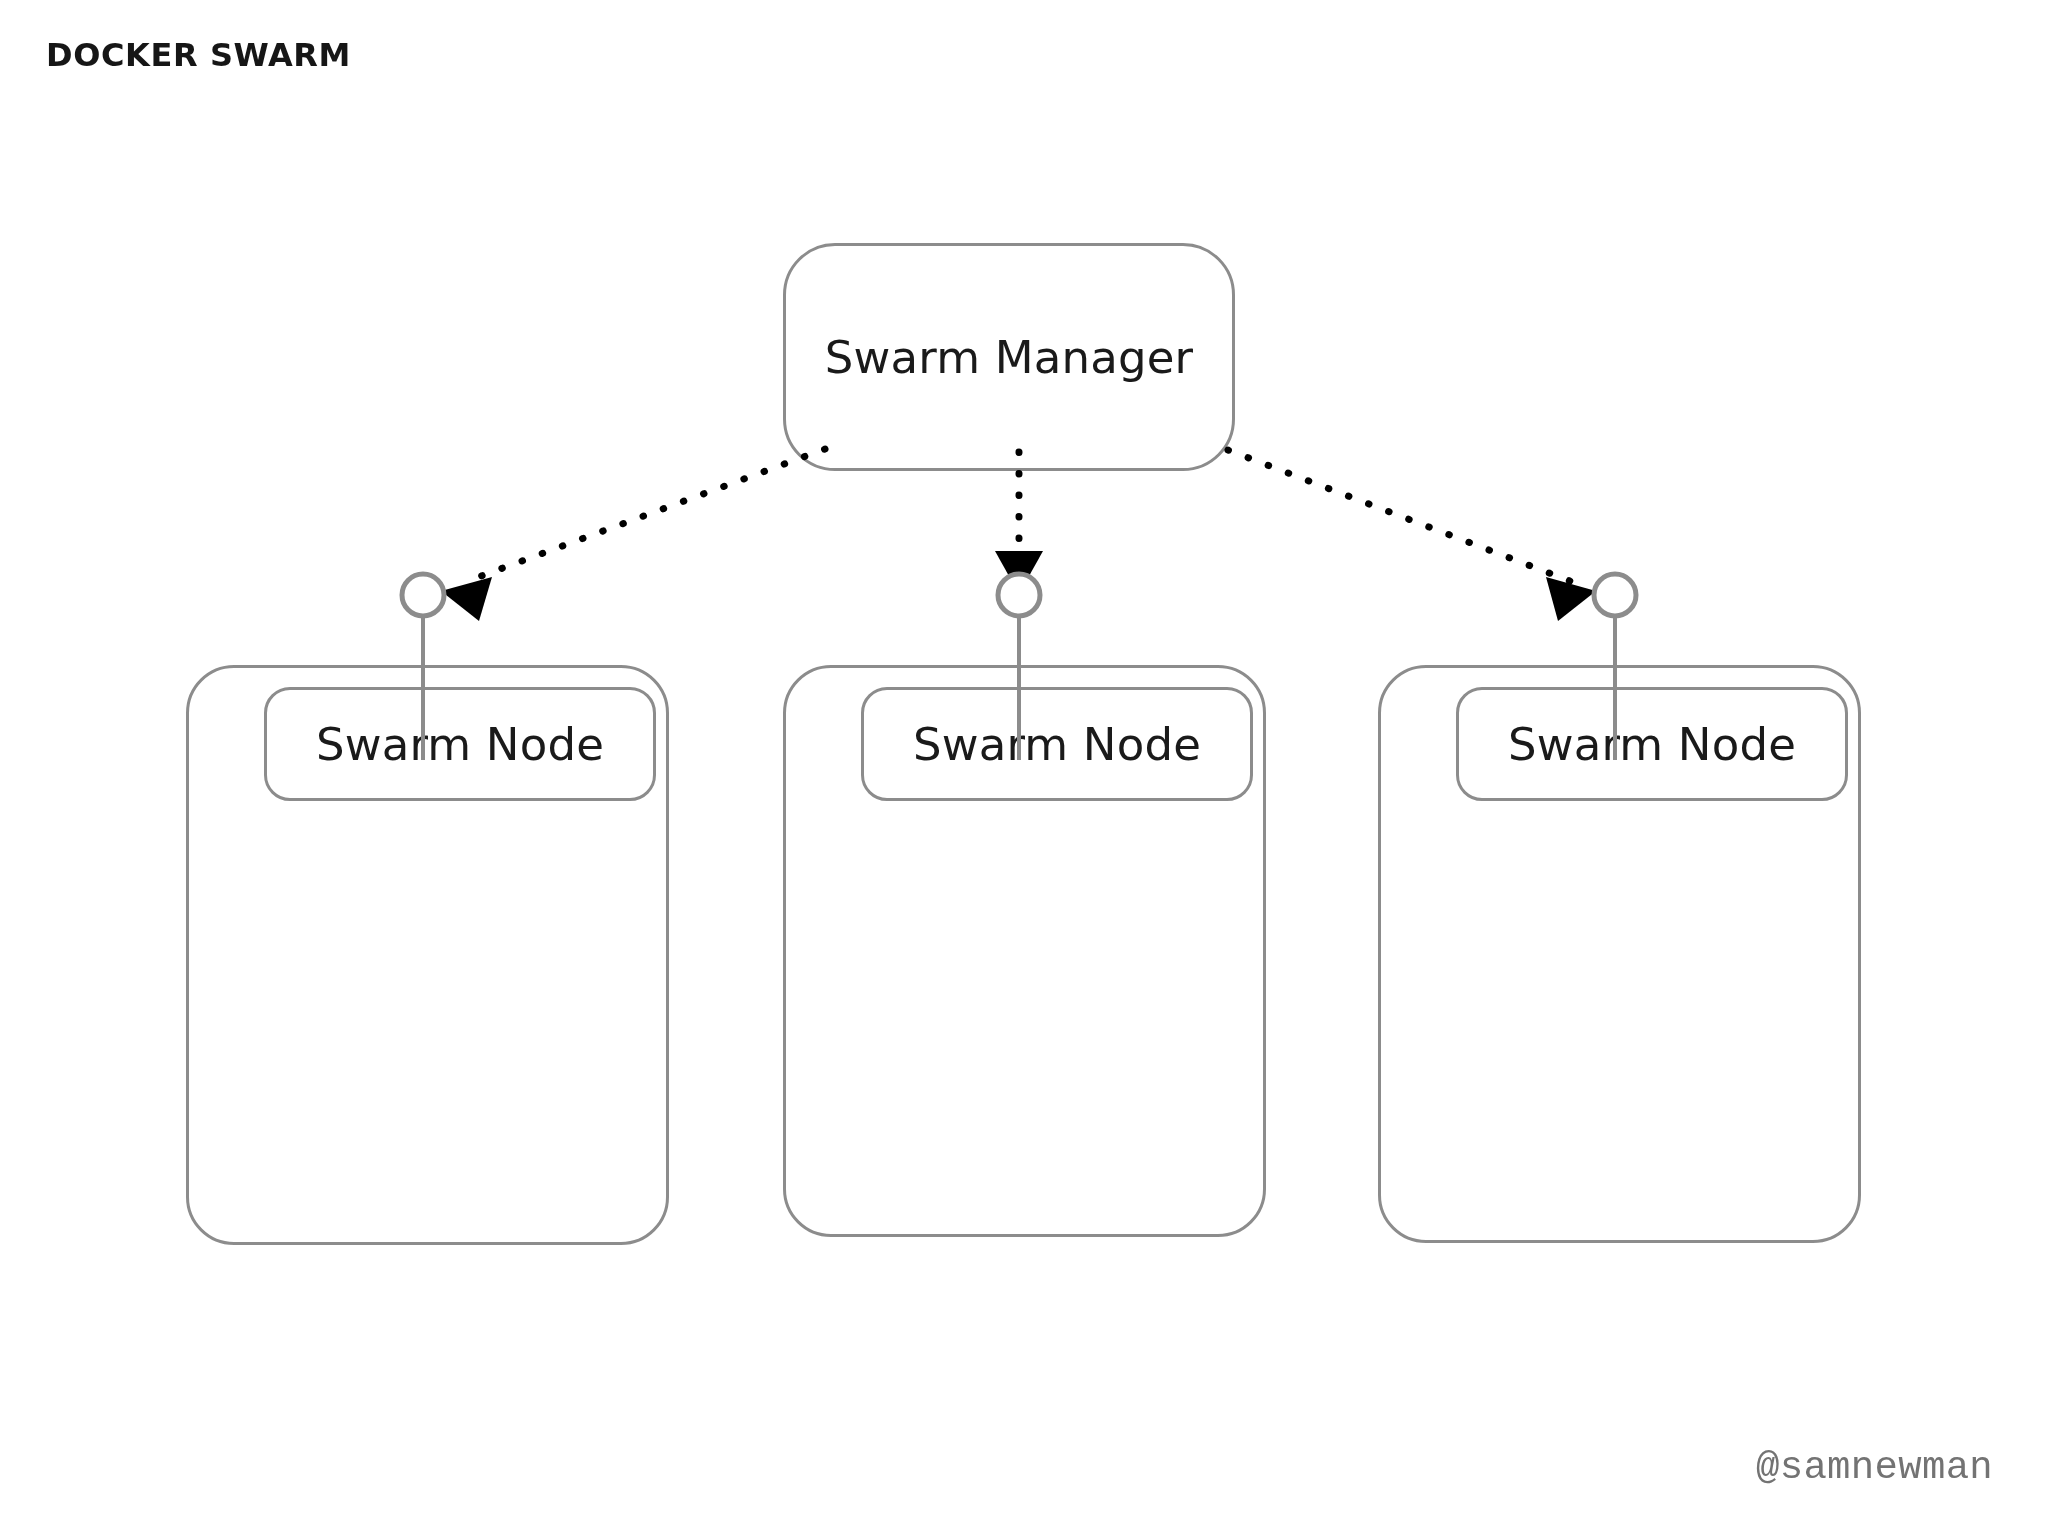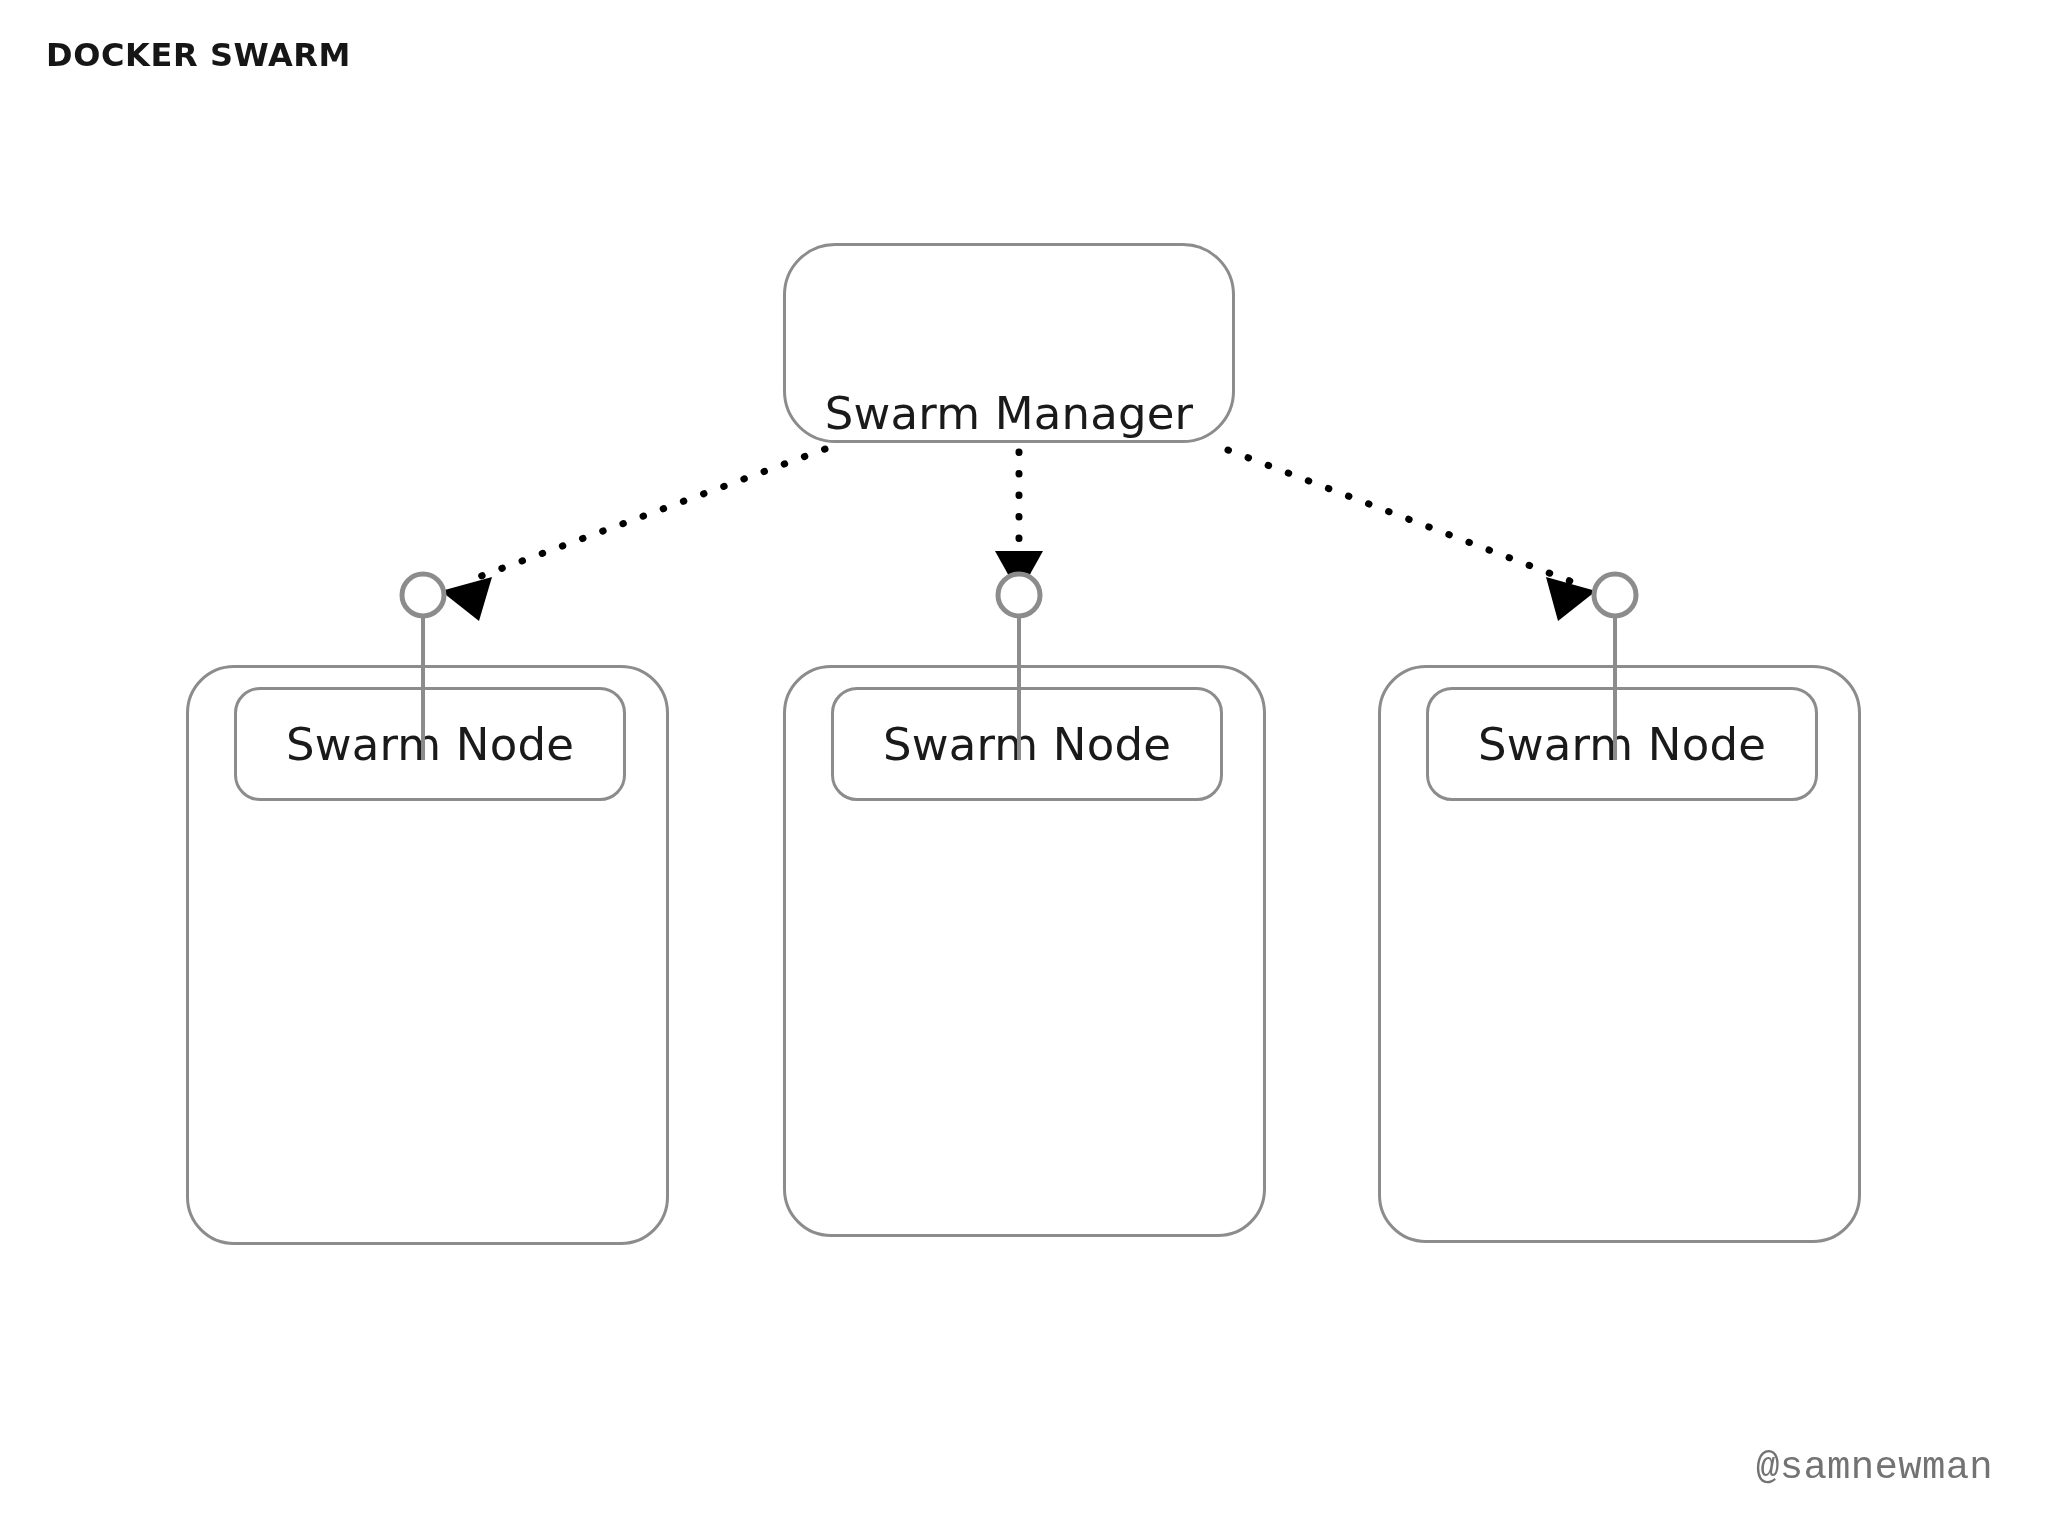--- a/index.html
+++ b/index.html
@@ -34,27 +34,27 @@
     color: #161616;
     white-space: nowrap;
   }
 
   
   .manager-box {
     position: absolute;
     left: 783px;
     top: 243px;
     width: 452px;
-    height: 200px;
+    height: 228px;
     box-sizing: border-box;
     border: 3px solid #8c8c8c;
     border-radius: 52px;
     background: #ffffff;
     display: flex;
-    align-items: flex-end;
+    align-items: center;
     justify-content: center;
   }
   .manager-label {
     font-family: "DejaVu Sans", "Liberation Sans", sans-serif;
     font-weight: 400;
     font-size: 45px;
     color: #1a1a1a;
     white-space: nowrap;
     letter-spacing: 0.2px;
   }
@@ -74,20 +74,21 @@
   
   .node-label-box {
     position: absolute;
     box-sizing: border-box;
     border: 3px solid #8c8c8c;
     background: #ffffff;
     border-radius: 26px;
     display: flex;
     align-items: center;
     justify-content: center;
+    margin-left: 30px;
   }
   .node-label-box.c1 { left: 234px;  top: 687px; width: 392px; height: 114px; }
   .node-label-box.c2 { left: 831px;  top: 687px; width: 392px; height: 114px; }
   .node-label-box.c3 { left: 1426px; top: 687px; width: 392px; height: 114px; }
   .node-label {
     font-family: "DejaVu Sans", "Liberation Sans", sans-serif;
     font-weight: 400;
     font-size: 45px;
     color: #1a1a1a;
     white-space: nowrap;

